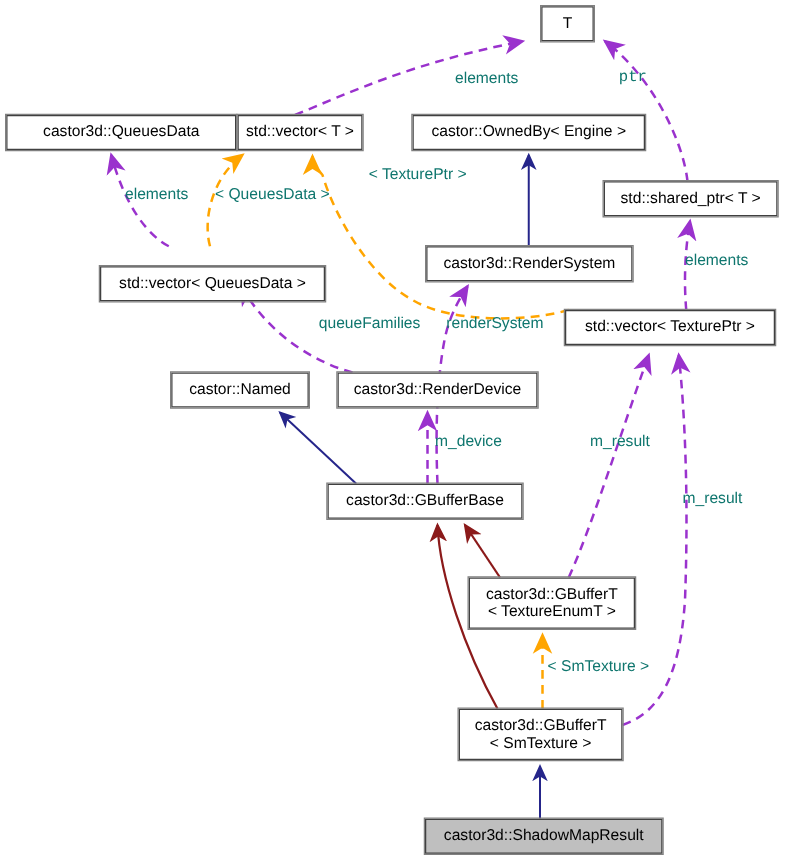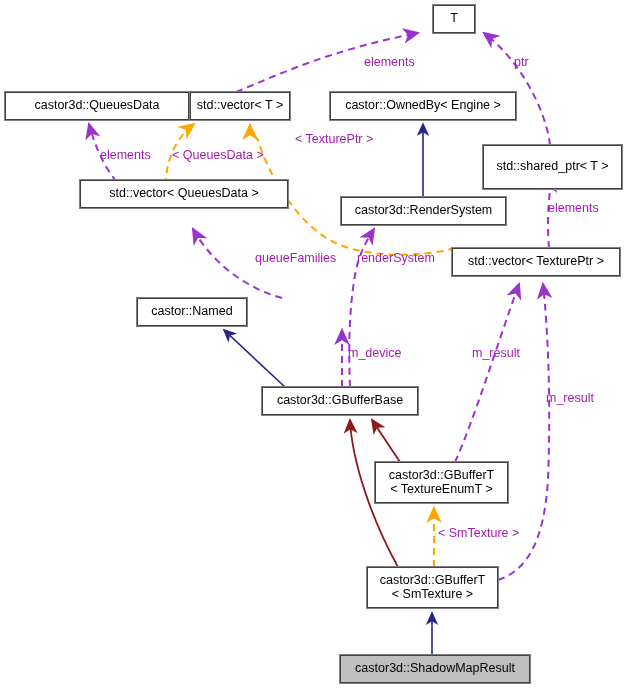--- a/index.html
+++ b/index.html
@@ -42,21 +42,21 @@
   .node.filled {
     background: #bfbfbf;
   }
   .node .l2 {
     display: block;
   }
   .edge-label {
     position: absolute;
     font-size: 12.5px;
     line-height: 14px;
-    color: #a21caf;
+    color: #0f766e;
     white-space: nowrap;
     background: transparent;
     z-index: 6;
   }
 </style>
 </head>
 <body>
 
 <div id="diagram">
 
@@ -120,40 +120,43 @@
   </div>
 
   <div class="node" style="left:190px; top:92px; width:100px; height:28px;">
     <span class="l1">std::vector&lt; T &gt;</span>
   </div>
 
   <div class="node" style="left:330px; top:92px; width:186px; height:28px;">
     <span class="l1">castor::OwnedBy&lt; Engine &gt;</span>
   </div>
 
-  <div class="node" style="left:483px; top:145px; width:139px; height:44px;">
+  <div class="node" style="left:483px; top:145px; width:139px; height:28px;">
     <span class="l1">std::shared_ptr&lt; T &gt;</span>
   </div>
 
-  <div class="node" style="left:80px; top:180px; width:208px; height:28px;">
+  <div class="node" style="left:80px; top:213px; width:180px; height:28px;">
     <span class="l1">std::vector&lt; QueuesData &gt;</span>
   </div>
 
   <div class="node" style="left:341px; top:197px; width:165px; height:28px;">
     <span class="l1">castor3d::RenderSystem</span>
   </div>
 
   <div class="node" style="left:452px; top:248px; width:168px; height:28px;">
     <span class="l1">std::vector&lt; TexturePtr &gt;</span>
   </div>
 
   <div class="node" style="left:137px; top:298px; width:110px; height:28px;">
     <span class="l1">castor::Named</span>
   </div>
 
+  <div class="node" style="left:270px; top:298px; width:160px; height:28px;">
+    <span class="l1">castor3d::RenderDevice</span>
+  </div>
 
   <div class="node" style="left:262px; top:387px; width:156px; height:28px;justify-content:center;">
     <span class="l1">castor3d::GBufferBase</span>
   </div>
 
   <div class="node" style="left:375px; top:462px; width:133px; height:41px;">
     <span class="l1">castor3d::GBufferT</span>
     <span class="l2">&lt; TextureEnumT &gt;</span>
   </div>
 
@@ -161,21 +164,21 @@
     <span class="l1">castor3d::GBufferT</span>
     <span class="l2">&lt; SmTexture &gt;</span>
   </div>
 
   <div class="node filled" style="left:340px; top:655px; width:190px; height:28px;">
     <span class="l1">castor3d::ShadowMapResult</span>
   </div>
 
   <div class="edge-label" style="left:364px; top:55px;">elements</div>
 
-  <div class="edge-label" style="left:514px; top:55px;">ptr</div>
+  <div class="edge-label" style="left:495px; top:55px;font-family:Liberation Mono, monospace;">ptr</div>
 
   <div class="edge-label" style="left:100px; top:148px;">elements</div>
 
   <div class="edge-label" style="left:172px; top:148px;">&lt; QueuesData &gt;</div>
 
   <div class="edge-label" style="left:295px; top:132px;">&lt; TexturePtr &gt;</div>
 
   <div class="edge-label" style="left:548px; top:201px;">elements</div>
 
   <div class="edge-label" style="left:255px; top:251px;">queueFamilies</div>

